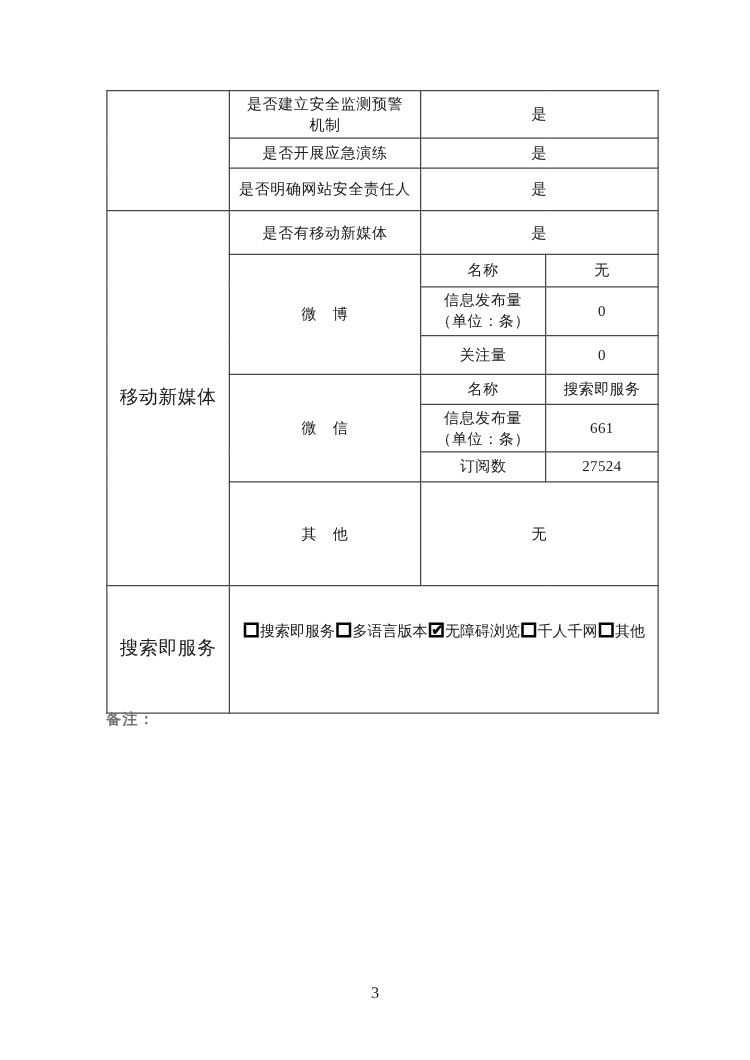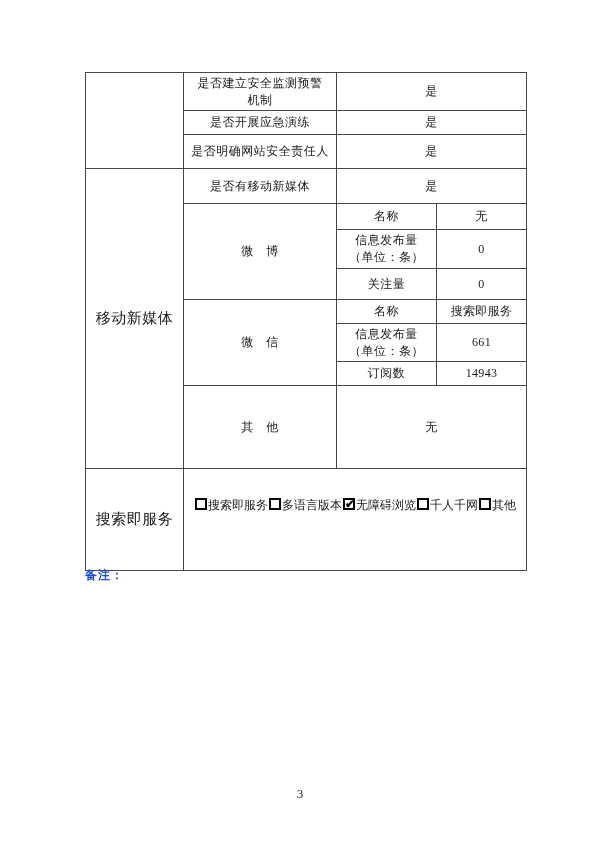--- a/index.html
+++ b/index.html
@@ -35,21 +35,21 @@
   .cb{
     display:inline-block;box-sizing:border-box;
     width:12px;height:12px;border:2px solid #000;background:#fff;
     margin:0 1px -1px 1px;
     text-align:center;font-size:12px;line-height:8px;font-weight:700;color:#000;
     overflow:hidden;
   }
 
   .remarks{
     position:absolute;left:85px;top:567px;
-    font-size:12px;font-weight:700;letter-spacing:1px;color:#1d4ed8;text-align:center;
+    font-size:12px;font-weight:700;letter-spacing:1px;color:#737373;text-align:center;
   }
   .pagenum{
     position:absolute;left:0;top:786px;width:600px;
     text-align:center;font-size:13px;color:#222;
   }
 </style>
 </head>
 <body>
 
 <div class="page">
@@ -103,21 +103,21 @@
         <td>名称</td>
         <td class="num">搜索即服务</td>
       </tr>
       <tr class="r9">
         <td class="pre">信息发布量
 （单位：条）</td>
         <td class="num">661</td>
       </tr>
       <tr class="r10">
         <td>订阅数</td>
-        <td class="num">14943</td>
+        <td class="num">27524</td>
       </tr>
 
       <tr class="r11">
         <td>其　他</td>
         <td colspan="2">无</td>
       </tr>
 
       <tr class="r12">
         <td class="cat">搜索即服务</td>
         <td class="opts" colspan="3"><span class="opt"><span class="cb"></span><span>搜索即服务</span></span><span class="opt"><span class="cb"></span><span>多语言版本</span></span><span class="opt"><span class="cb checked">✔</span><span>无障碍浏览</span></span><span class="opt"><span class="cb"></span><span>千人千网</span></span><span class="opt"><span class="cb"></span><span>其他</span></span></td>

